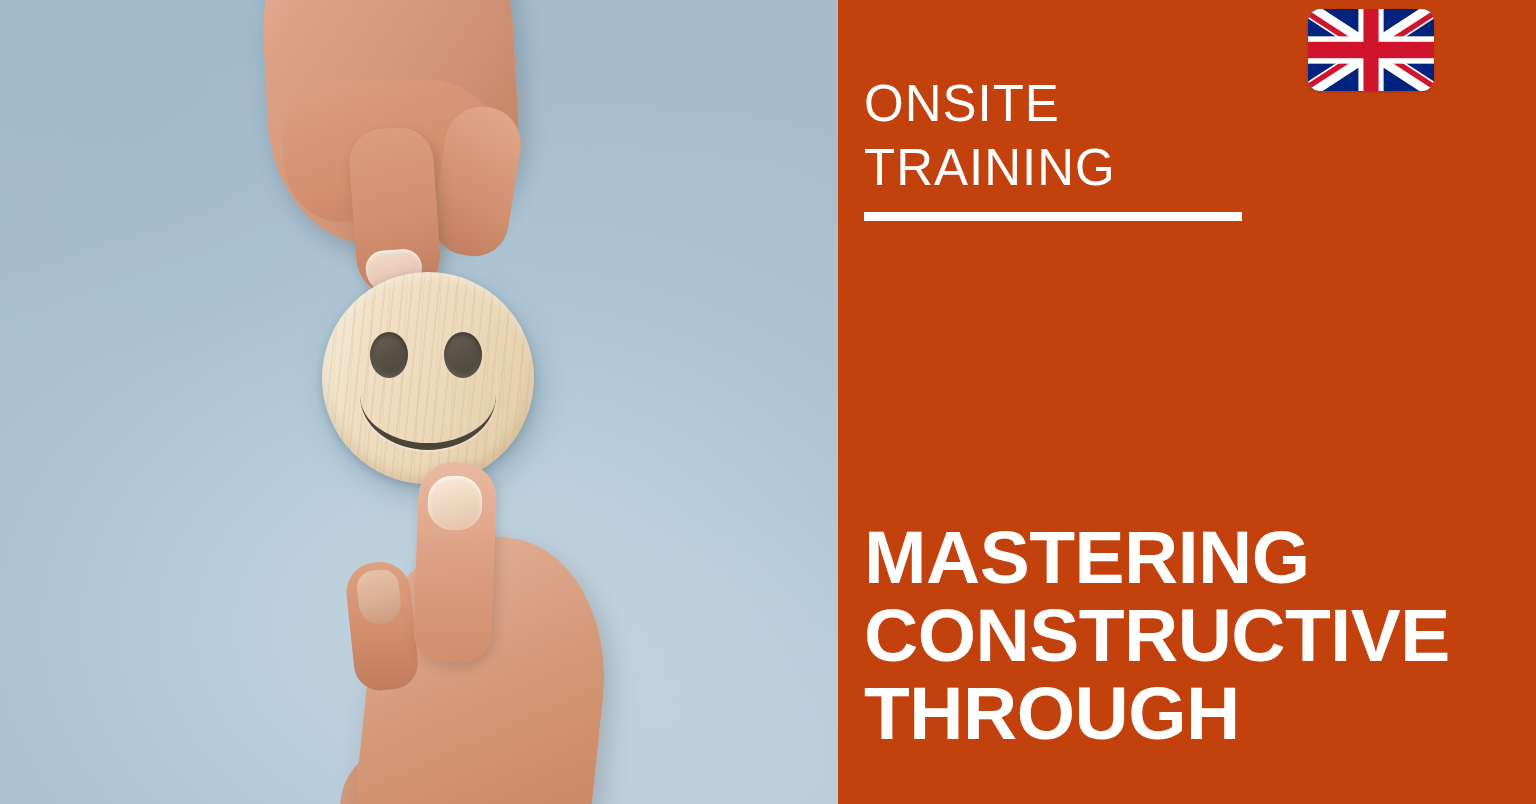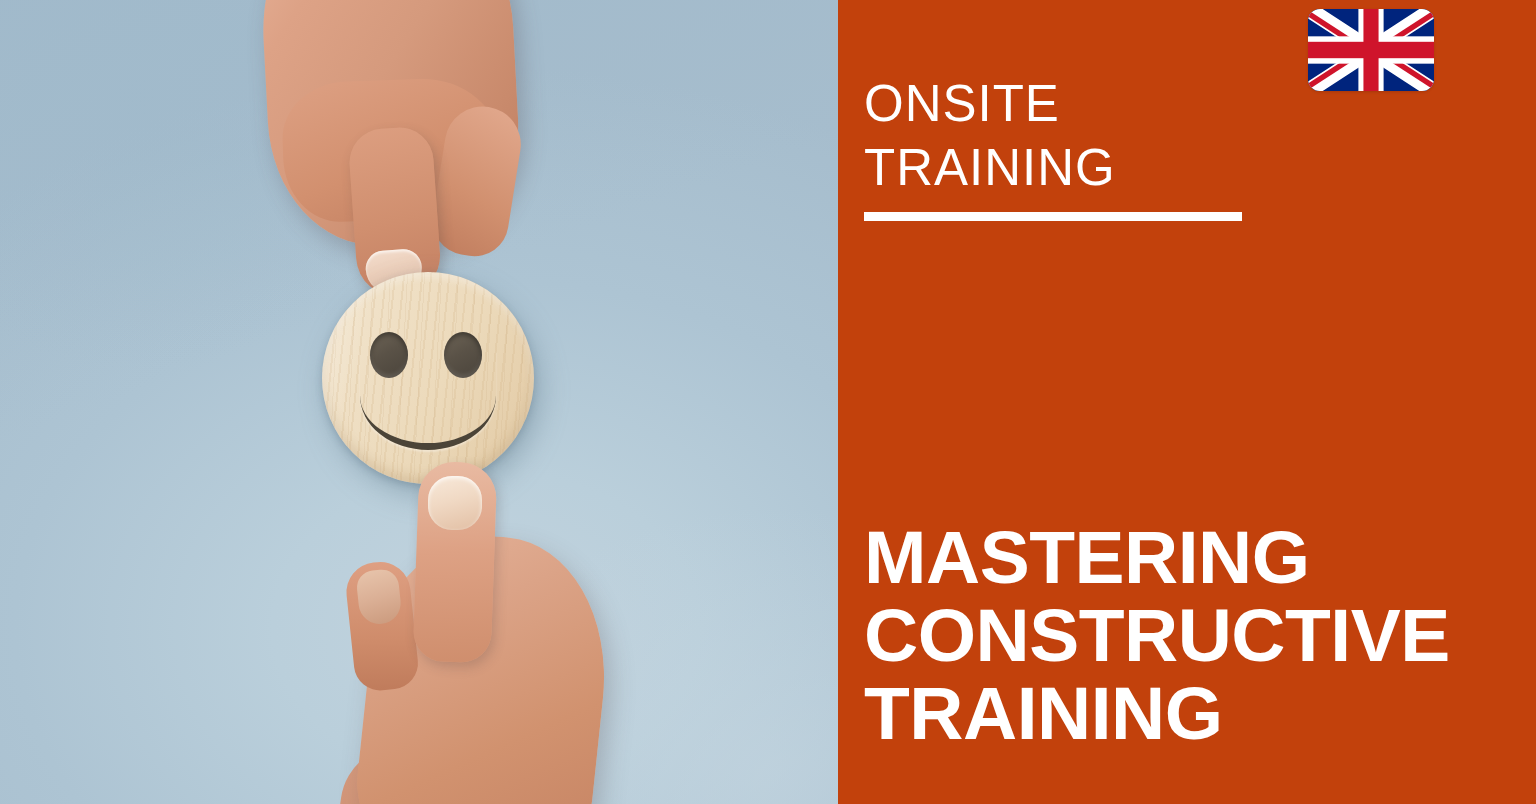--- a/index.html
+++ b/index.html
@@ -281,21 +281,21 @@
   <div id="panel">
 
     <div id="kicker">ONSITE
 TRAINING</div>
 
     <div id="rule"></div>
 
 
     <div class="headline" id="headline-subtitle">MASTERING
 CONSTRUCTIVE
-TRAINING</div>
+THROUGH</div>
   </div>
 
   <div id="flag">
     <svg viewBox="0 0 60 36" preserveAspectRatio="none" aria-hidden="true">
       <rect width="60" height="36" fill="#00247d"></rect>
 
       <path d="M0,0 L60,36 M60,0 L0,36" stroke="#ffffff" stroke-width="7.2"></path>
 
       <g>
         <clipPath id="clipTL">

